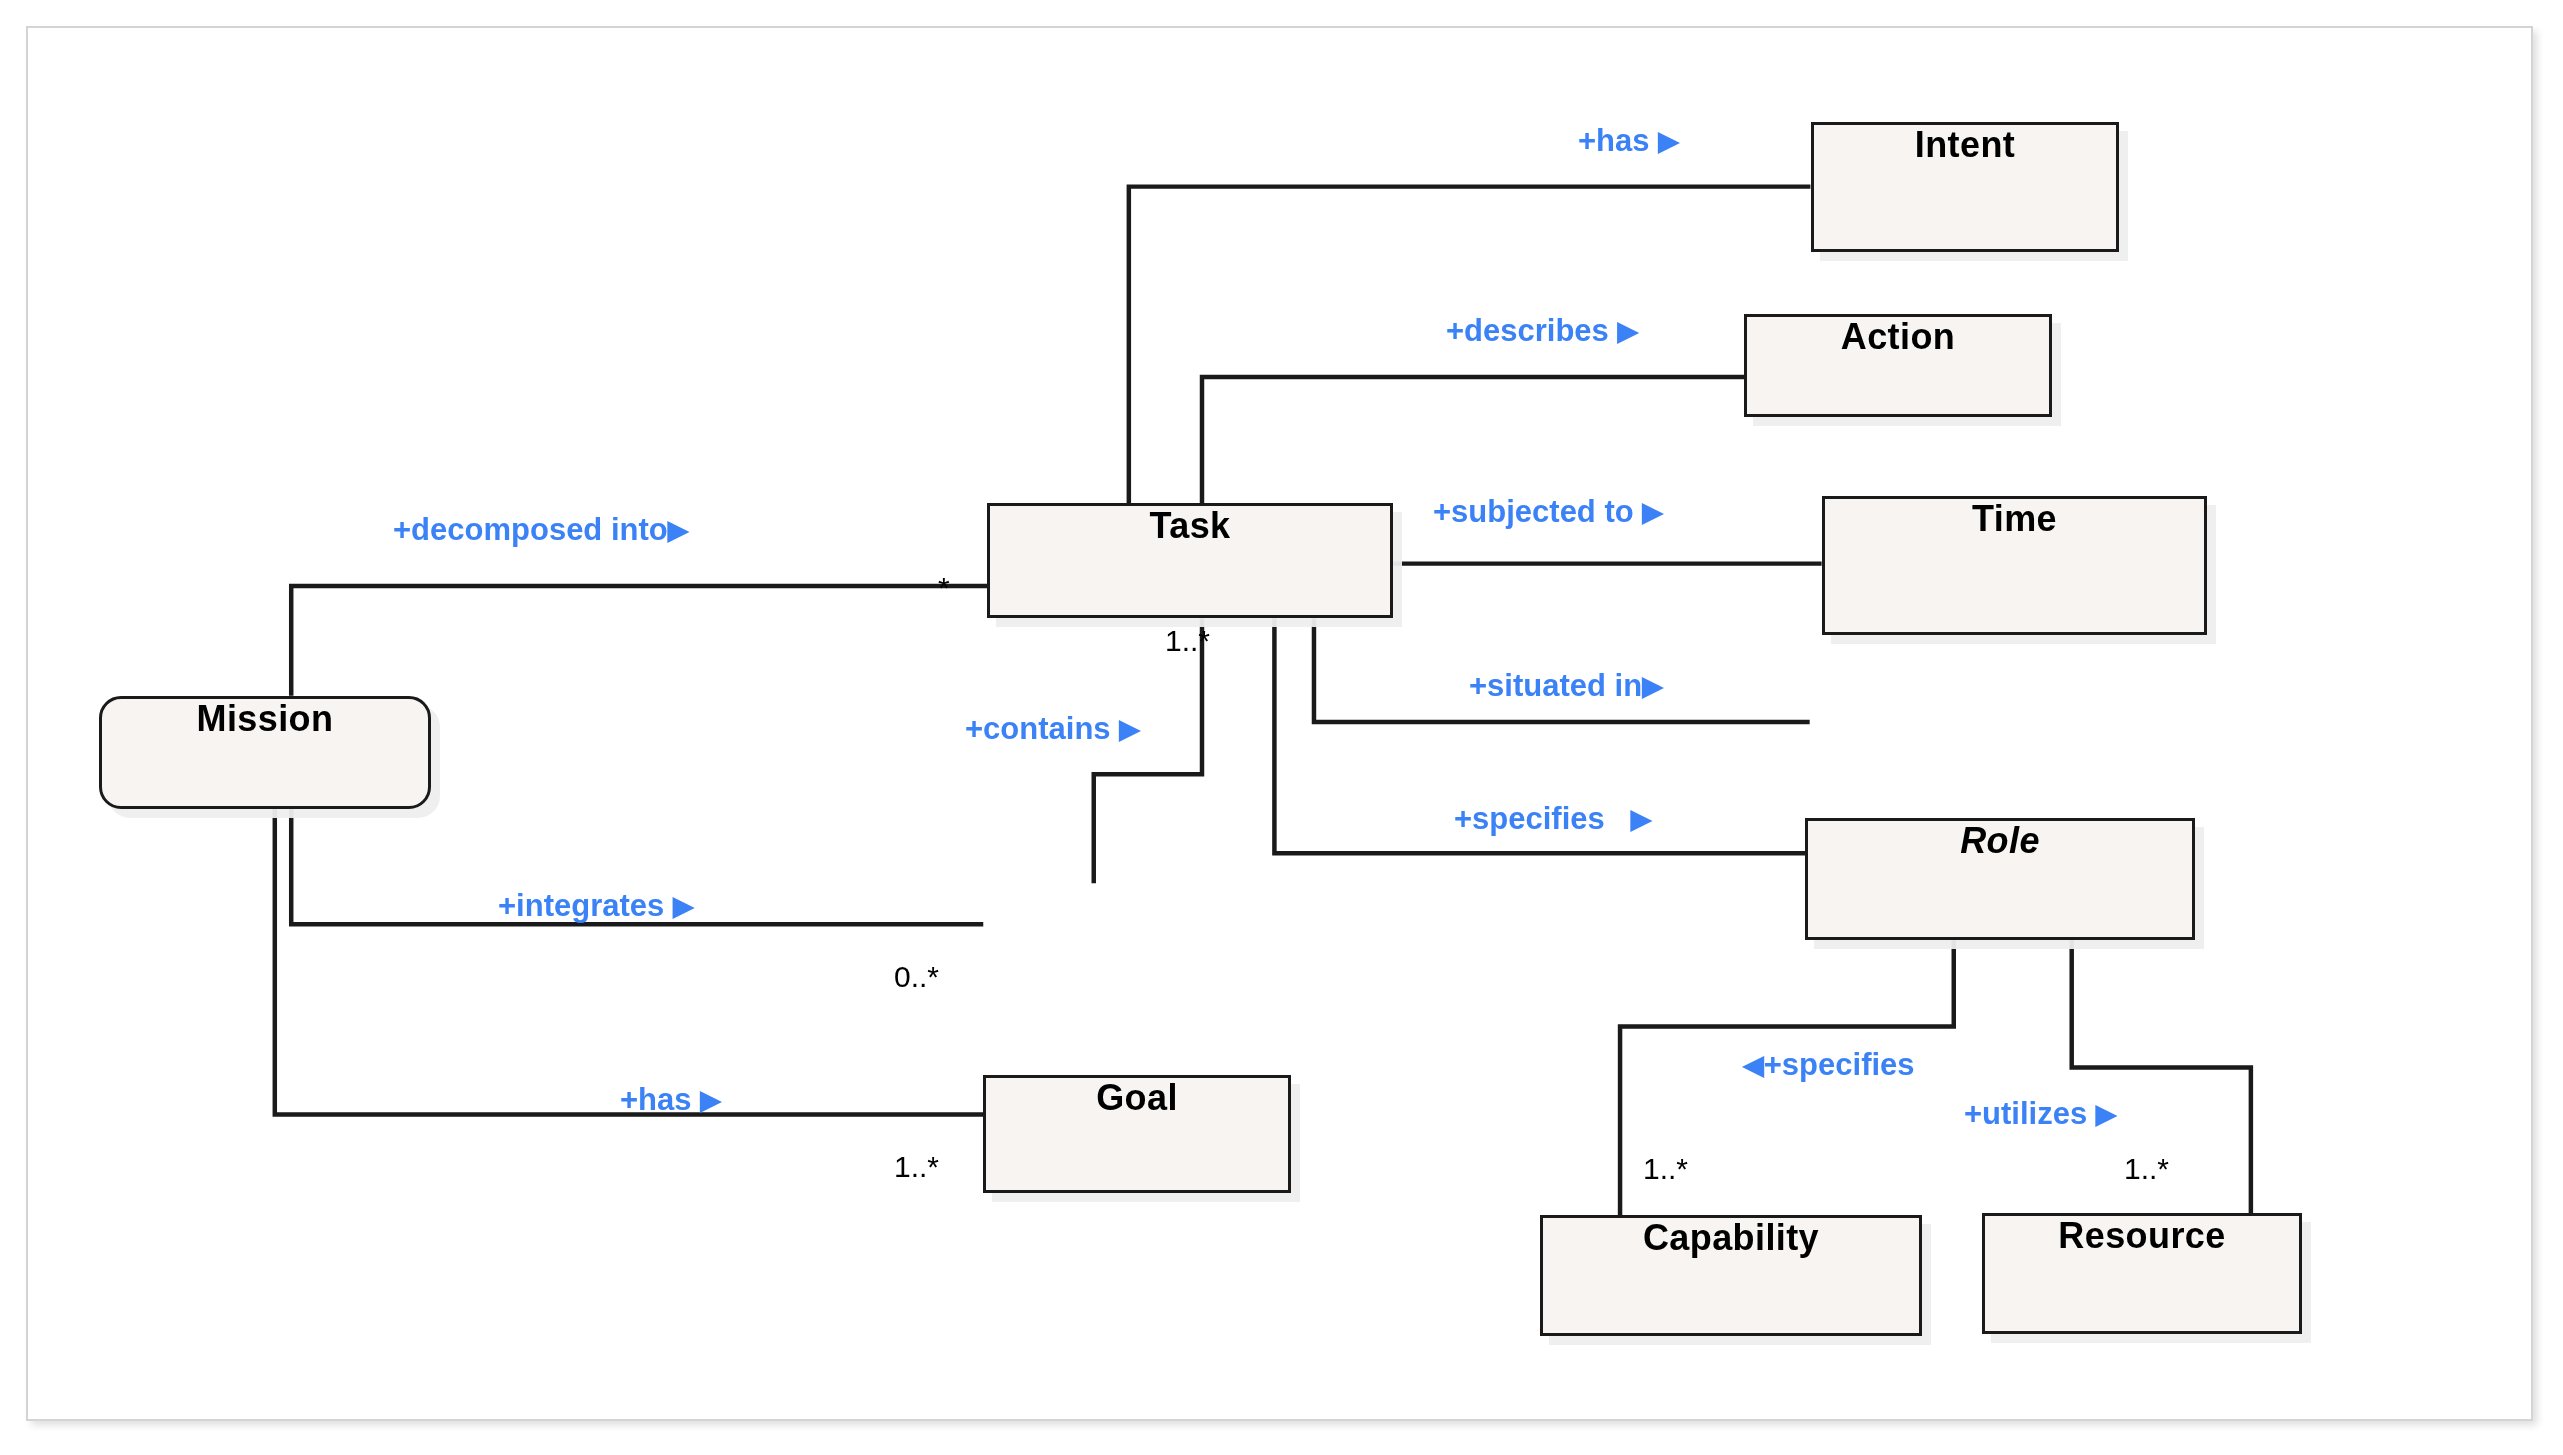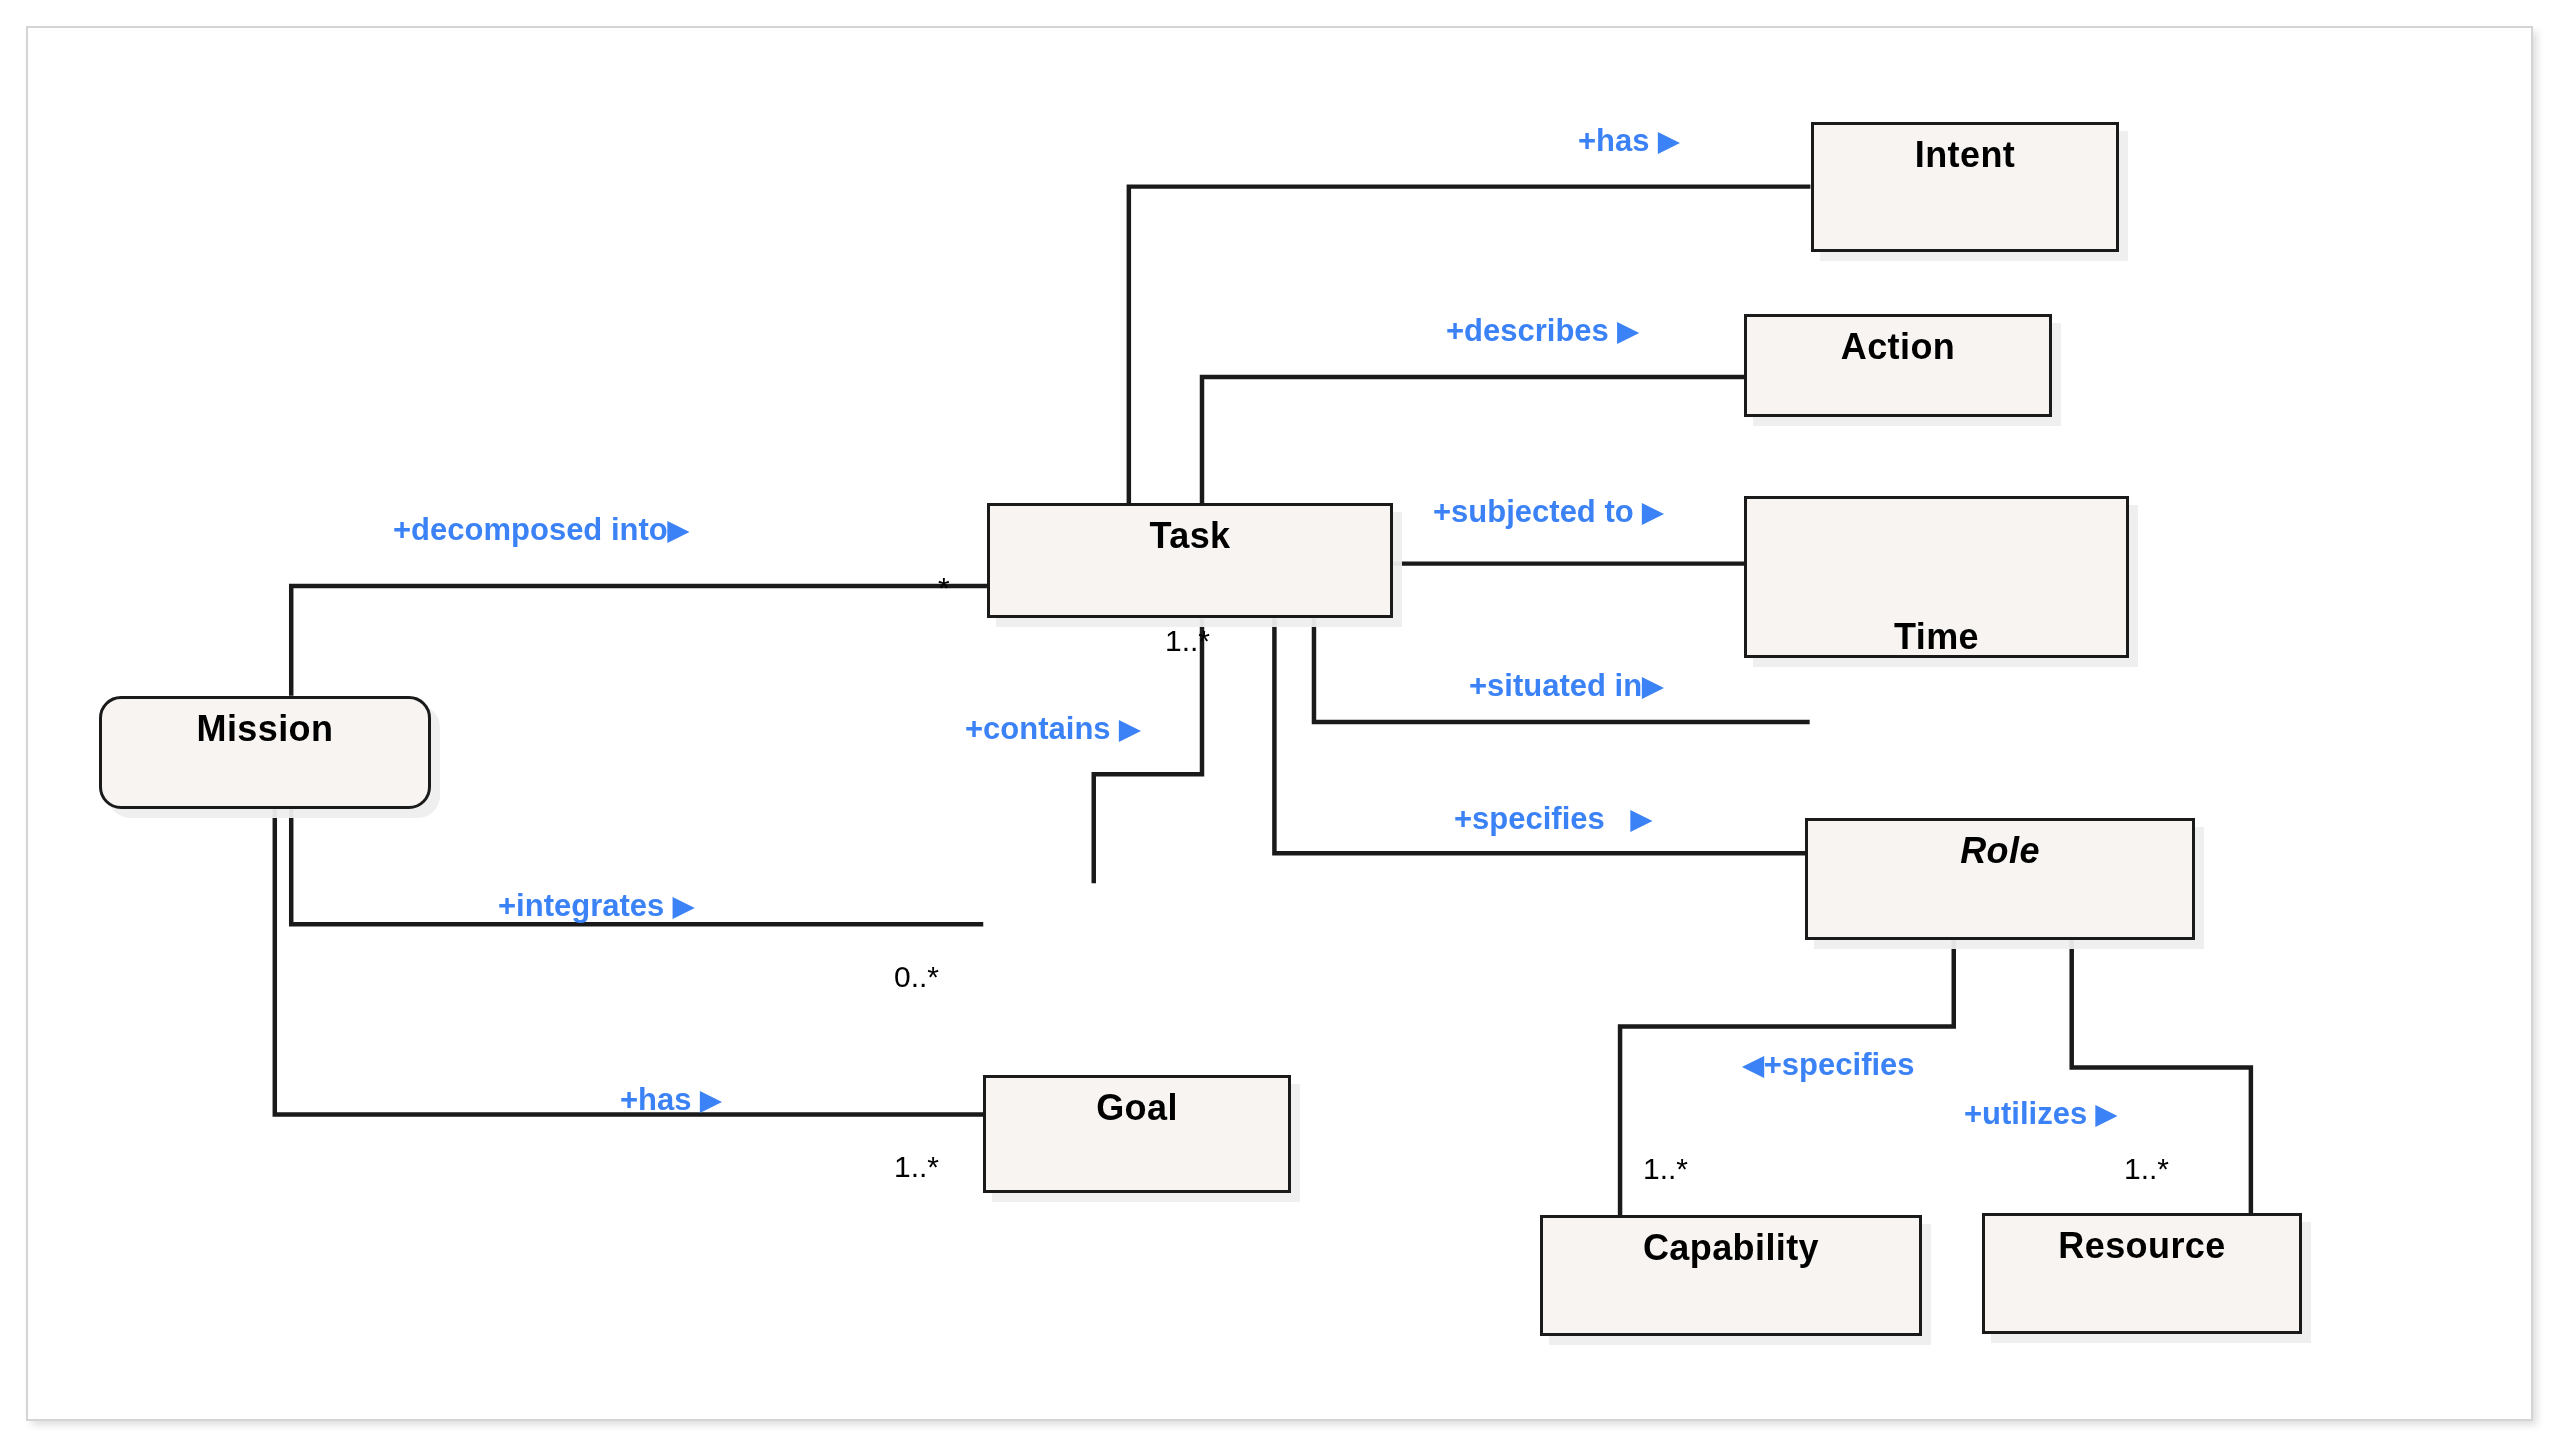--- a/index.html
+++ b/index.html
@@ -28,21 +28,21 @@
     box-shadow:9px 9px 0 0 rgba(238,238,238,0.95);
     display:flex;
     align-items:flex-start;
     justify-content:center;
   }
   .node .lbl{
     font-weight:bold;
     font-size:36px;
     color:#000000;
     line-height:1;
-    padding-top:12px;
+    padding-top:2px;
     letter-spacing:0.4px;
     white-space:nowrap;
   }
   .edgelabel{
     position:absolute;
     font-size:31px;
     color:#3b82f6;
     white-space:nowrap;
     line-height:1;
     font-weight:bold;
@@ -103,21 +103,21 @@
   </div>
 
   <div class="node" style="left:1811px;top:122px;width:308px;height:130px;">
     <span class="lbl">Intent</span>
   </div>
 
   <div class="node" style="left:1744px;top:314px;width:308px;height:103px;">
     <span class="lbl">Action</span>
   </div>
 
-  <div class="node" style="left:1744px;top:496px;width:385px;height:162px;align-items:flex-end;">
+  <div class="node" style="left:1822px;top:496px;width:385px;height:139px;">
     <span class="lbl">Time</span>
   </div>
 
 
   <div class="node" style="left:1805px;top:818px;width:390px;height:122px;font-style:italic;">
     <span class="lbl">Role</span>
   </div>
 
   <div class="node" style="left:1540px;top:1215px;width:382px;height:121px;">
     <span class="lbl">Capability</span>

